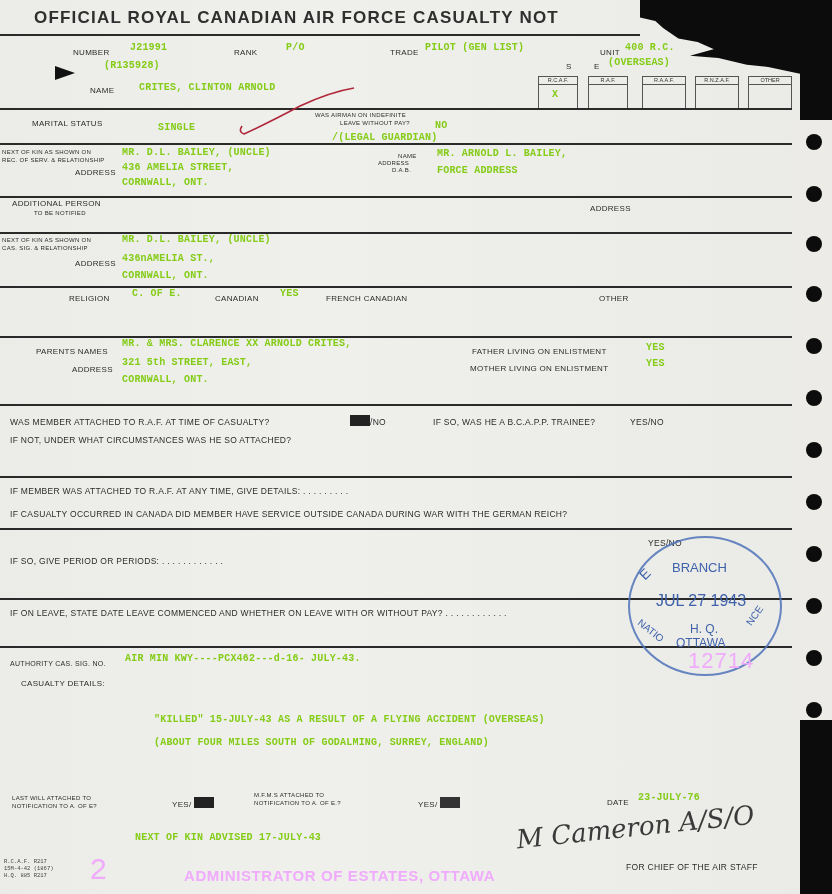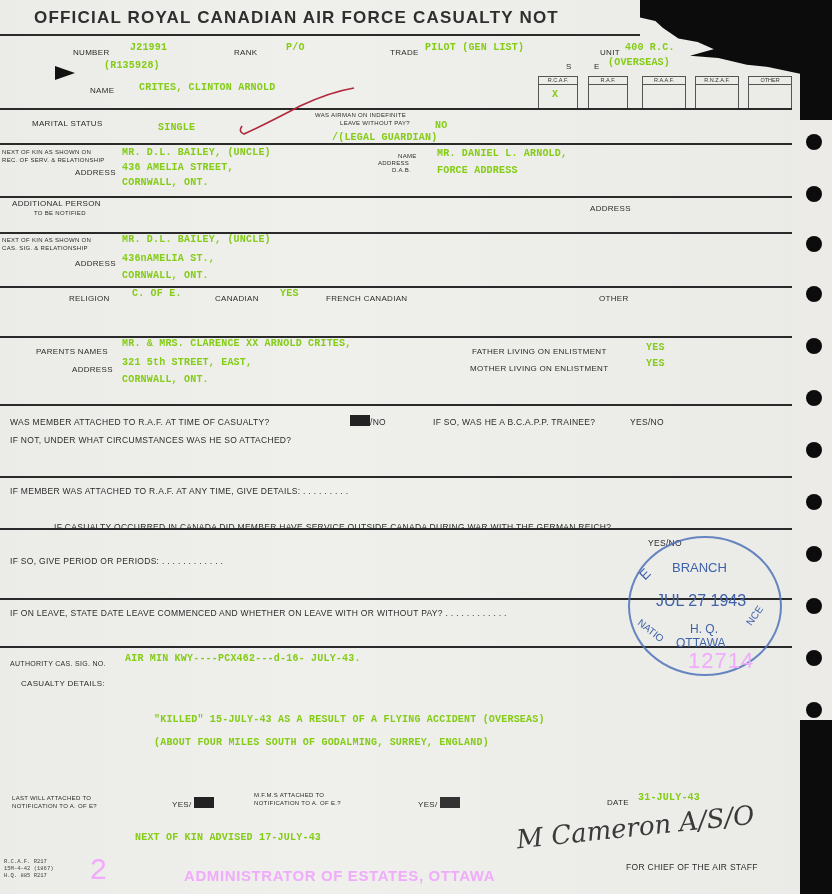--- a/index.html
+++ b/index.html
@@ -102,21 +102,21 @@
 <div class="lbl sm" style="left:2px; top:149px;">NEXT OF KIN AS SHOWN ON</div>
 <div class="lbl sm" style="left:2px; top:157px;">REC. OF SERV. &amp; RELATIONSHIP</div>
 <div class="tw" style="left:122px; top:147px;">MR. D.L. BAILEY, (UNCLE)</div>
 <div class="tw" style="left:332px; top:132px;">/(LEGAL GUARDIAN)</div>
 <div class="lbl" style="left:75px; top:168px;">ADDRESS</div>
 <div class="tw" style="left:122px; top:162px;">436 AMELIA STREET,</div>
 <div class="tw" style="left:122px; top:177px;">CORNWALL, ONT.</div>
 <div class="lbl sm" style="left:398px; top:153px;">NAME</div>
 <div class="lbl sm" style="left:378px; top:160px;">ADDRESS</div>
 <div class="lbl sm" style="left:392px; top:167px;">D.A.B.</div>
-<div class="tw" style="left:437px; top:148px;">MR. DANIEL L. ARNOLD,</div>
+<div class="tw" style="left:437px; top:148px;">MR. ARNOLD L. BAILEY,</div>
 <div class="tw" style="left:437px; top:165px;">FORCE ADDRESS</div>
 <div class="rule" style="top:196px; width:792px;"></div>
 
 <div class="lbl" style="left:12px; top:199px;">ADDITIONAL PERSON</div>
 <div class="lbl sm" style="left:34px; top:210px;">TO BE NOTIFIED</div>
 <div class="lbl" style="left:590px; top:204px;">ADDRESS</div>
 <div class="rule" style="top:232px; width:792px;"></div>
 
 <div class="lbl sm" style="left:2px; top:237px;">NEXT OF KIN AS SHOWN ON</div>
 <div class="lbl sm" style="left:2px; top:245px;">CAS. SIG. &amp; RELATIONSHIP</div>
@@ -147,21 +147,21 @@
 
 <div class="lbl q" style="left:10px; top:417px;">WAS MEMBER ATTACHED TO R.A.F. AT TIME OF CASUALTY?</div>
 <div style="position:absolute; left:350px; top:415px; width:20px; height:11px; background:#222;"></div>
 <div class="lbl q" style="left:370px; top:417px;">/NO</div>
 <div class="lbl q" style="left:433px; top:417px;">IF SO, WAS HE A B.C.A.P.P. TRAINEE?</div>
 <div class="lbl q" style="left:630px; top:417px;">YES/NO</div>
 <div class="lbl q" style="left:10px; top:435px;">IF NOT, UNDER WHAT CIRCUMSTANCES WAS HE SO ATTACHED?</div>
 <div class="rule" style="top:476px; width:792px;"></div>
 <div class="lbl q" style="left:10px; top:486px;">IF MEMBER WAS ATTACHED TO R.A.F. AT ANY TIME, GIVE DETAILS: . . . . . . . . .</div>
 <div class="rule" style="top:528px; width:792px;"></div>
-<div class="lbl q" style="left:10px; top:522px;margin-left:44px;">IF CASUALTY OCCURRED IN CANADA DID MEMBER HAVE SERVICE OUTSIDE CANADA DURING WAR WITH THE GERMAN REICH?</div>
+<div class="lbl q" style="left:10px; top:509px;">IF CASUALTY OCCURRED IN CANADA DID MEMBER HAVE SERVICE OUTSIDE CANADA DURING WAR WITH THE GERMAN REICH?</div>
 <div class="lbl q" style="left:648px; top:538px;">YES/NO</div>
 <div class="lbl q" style="left:10px; top:556px;">IF SO, GIVE PERIOD OR PERIODS: . . . . . . . . . . . .</div>
 <div class="rule" style="top:598px; width:792px;"></div>
 <div class="lbl q" style="left:10px; top:608px;">IF ON LEAVE, STATE DATE LEAVE COMMENCED AND WHETHER ON LEAVE WITH OR WITHOUT PAY? . . . . . . . . . . . .</div>
 <div class="rule" style="top:646px; width:792px;"></div>
 
 <div class="stamp"></div>
 <div class="stamp-txt" style="left:640px; top:566px; font-size:14px; transform:rotate(-45deg);">E</div>
 <div class="stamp-txt" style="left:672px; top:560px; font-size:13px;">BRANCH</div>
 <div class="stamp-txt" style="left:656px; top:592px; font-size:16px; font-family:'Liberation Sans Narrow','Liberation Sans',sans-serif;">JUL 27 1943</div>
@@ -179,21 +179,21 @@
 
 <div class="lbl sm" style="left:12px; top:795px;">LAST WILL ATTACHED TO</div>
 <div class="lbl sm" style="left:12px; top:803px;">NOTIFICATION TO A. OF E?</div>
 <div class="lbl" style="left:172px; top:800px;">YES/</div>
 <div style="position:absolute; left:194px; top:797px; width:20px; height:11px; background:#222;"></div>
 <div class="lbl sm" style="left:254px; top:792px;">M.F.M.S ATTACHED TO</div>
 <div class="lbl sm" style="left:254px; top:800px;">NOTIFICATION TO A. OF E.?</div>
 <div class="lbl" style="left:418px; top:800px;">YES/</div>
 <div style="position:absolute; left:440px; top:797px; width:20px; height:11px; background:#333;"></div>
 <div class="lbl" style="left:607px; top:798px;">DATE</div>
-<div class="tw" style="left:638px; top:792px;">31-JULY-43</div>
+<div class="tw" style="left:638px; top:792px;">23-JULY-76</div>
 <div class="tw" style="left:135px; top:832px;">NEXT OF KIN ADVISED 17-JULY-43</div>
 <div class="sig" style="left:516px; top:812px;">M Cameron A/S/O</div>
 <div class="lbl" style="left:626px; top:862px; font-size:8.5px;">FOR CHIEF OF THE AIR STAFF</div>
 <div class="form-no" style="left:4px; top:858px;">
   <div>R.C.A.F. R217</div>
   <div>15M-4-42 (1867)</div>
   <div>H.Q. 885 R217</div>
 </div>
 <div class="red-stamp" style="left:90px; top:852px; font-size:30px; font-weight:normal;">2</div>
 <div class="red-stamp" style="left:184px; top:867px; font-size:15px; letter-spacing:0.6px;">ADMINISTRATOR OF ESTATES, OTTAWA</div>

